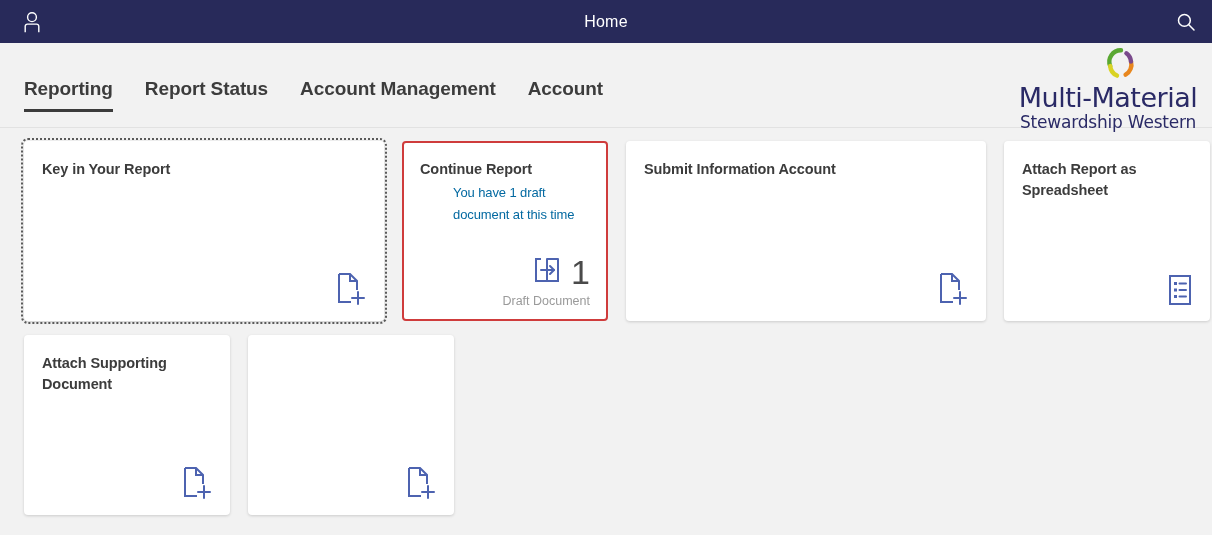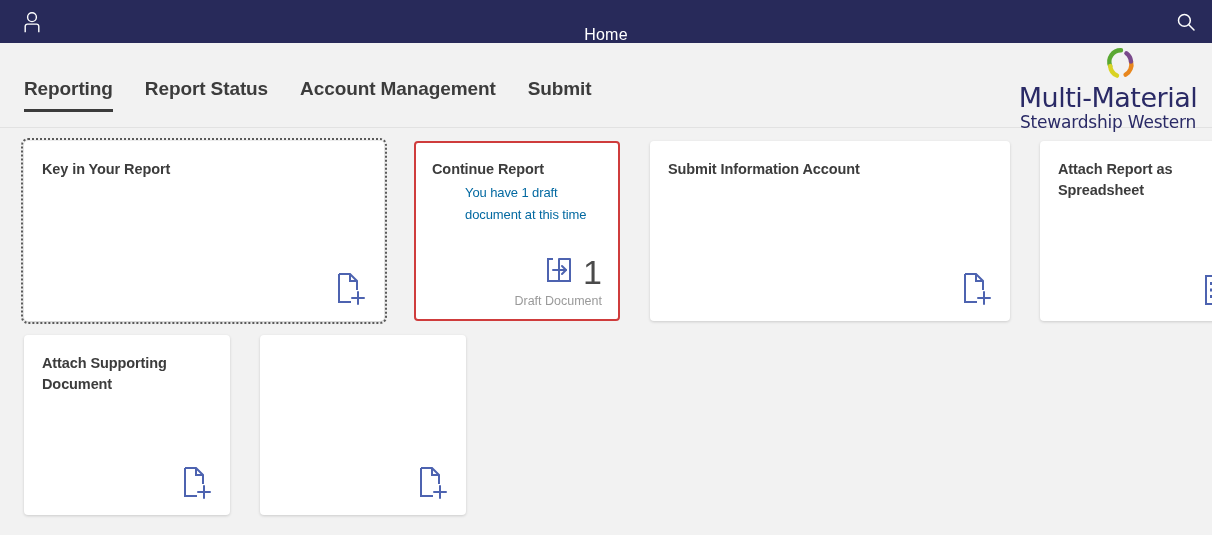--- a/index.html
+++ b/index.html
@@ -15,21 +15,21 @@
     background: #f2f2f2;
     color: #333;
   }
 
   
   .topbar {
     position: relative;
     height: 43px;
     background: #282a5a;
     display: flex;
-    align-items: flex-end;
+    align-items: center;
     justify-content: center;
   }
   .topbar-title {
     color: #ffffff;
     font-size: 16px;
     line-height: 16px;
     letter-spacing: .2px;
   }
   .topbar-user {
     position: absolute;
@@ -125,21 +125,21 @@
   }
 
   
   .content {
     position: relative;
     padding: 13px 0 0 0;
   }
   .tile-row {
     display: flex;
     align-items: flex-start;
-    gap: 30px;
+    gap: 18px;
     padding-left: 24px;
     margin-bottom: 14px;
   }
 
   .tile {
     position: relative;
     background: #ffffff;
     border-radius: 4px;
     box-shadow: 0 1px 3px rgba(0,0,0,.16);
     height: 180px;
@@ -236,21 +236,21 @@
     <div class="tab active">
       <span>Reporting</span>
     </div>
     <div class="tab">
       <span>Report Status</span>
     </div>
     <div class="tab">
       <span>Account Management</span>
     </div>
     <div class="tab">
-      <span>Submit</span>
+      <span>Account</span>
     </div>
   </div>
 
   <div class="divider"></div>
 
   <div class="logo">
     <span class="logo-ring">
       <svg width="40" height="34" viewBox="0 0 40 34" fill="none">
         <path d="M20 4.2 A11.5 11.5 0 0 0 9.2 20" stroke="#5aa832" stroke-width="4.4" stroke-linecap="round"></path>
         <path d="M9.2 20 A11.5 11.5 0 0 0 16 29.6" stroke="#d9d324" stroke-width="4.4" stroke-linecap="round"></path>

